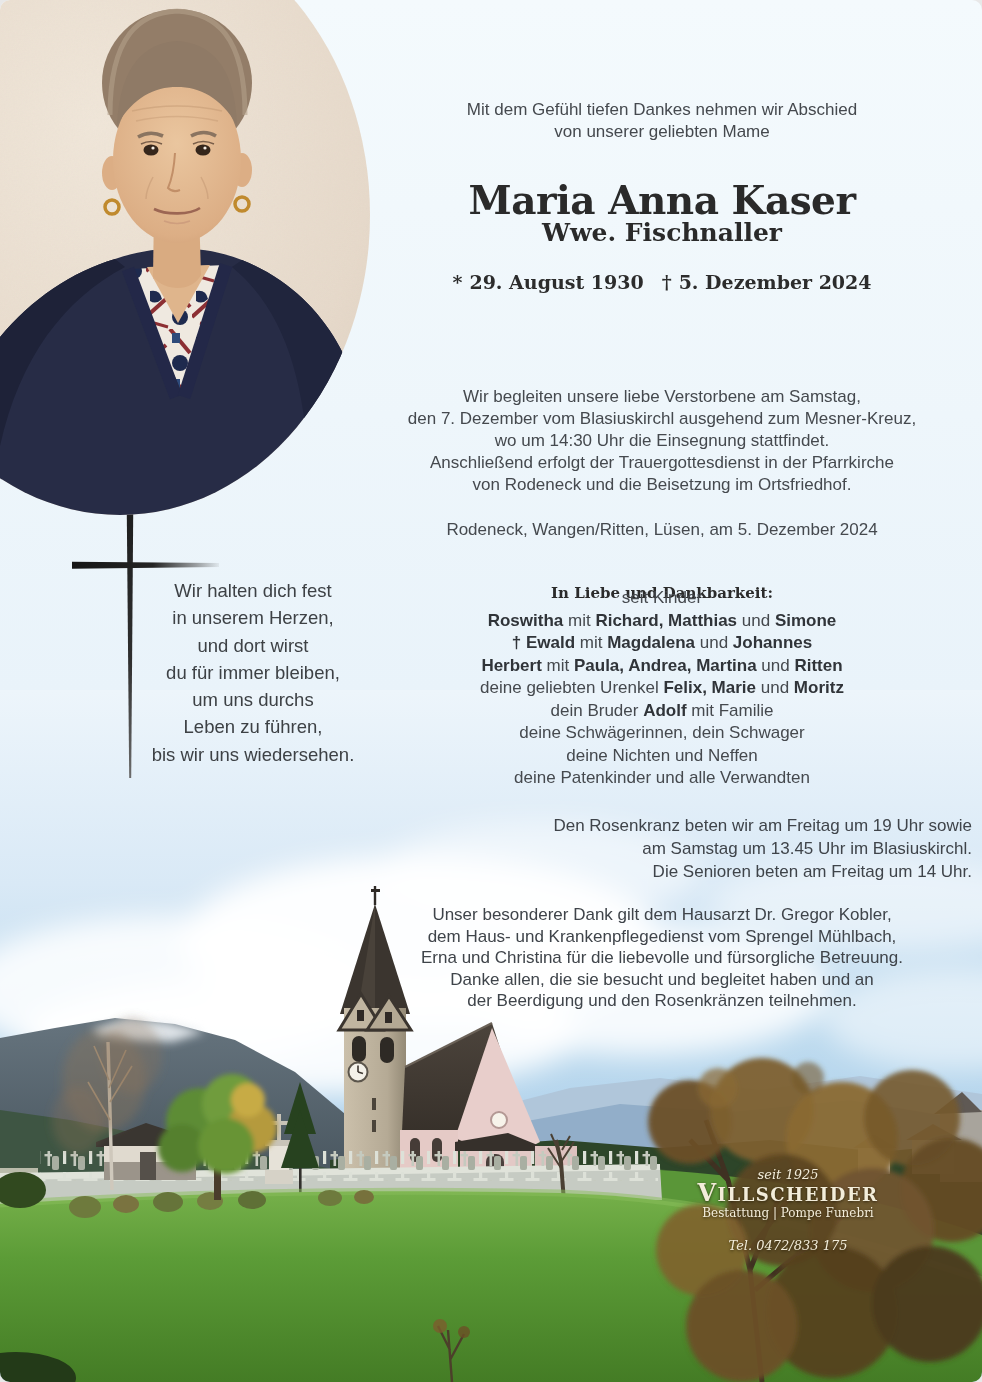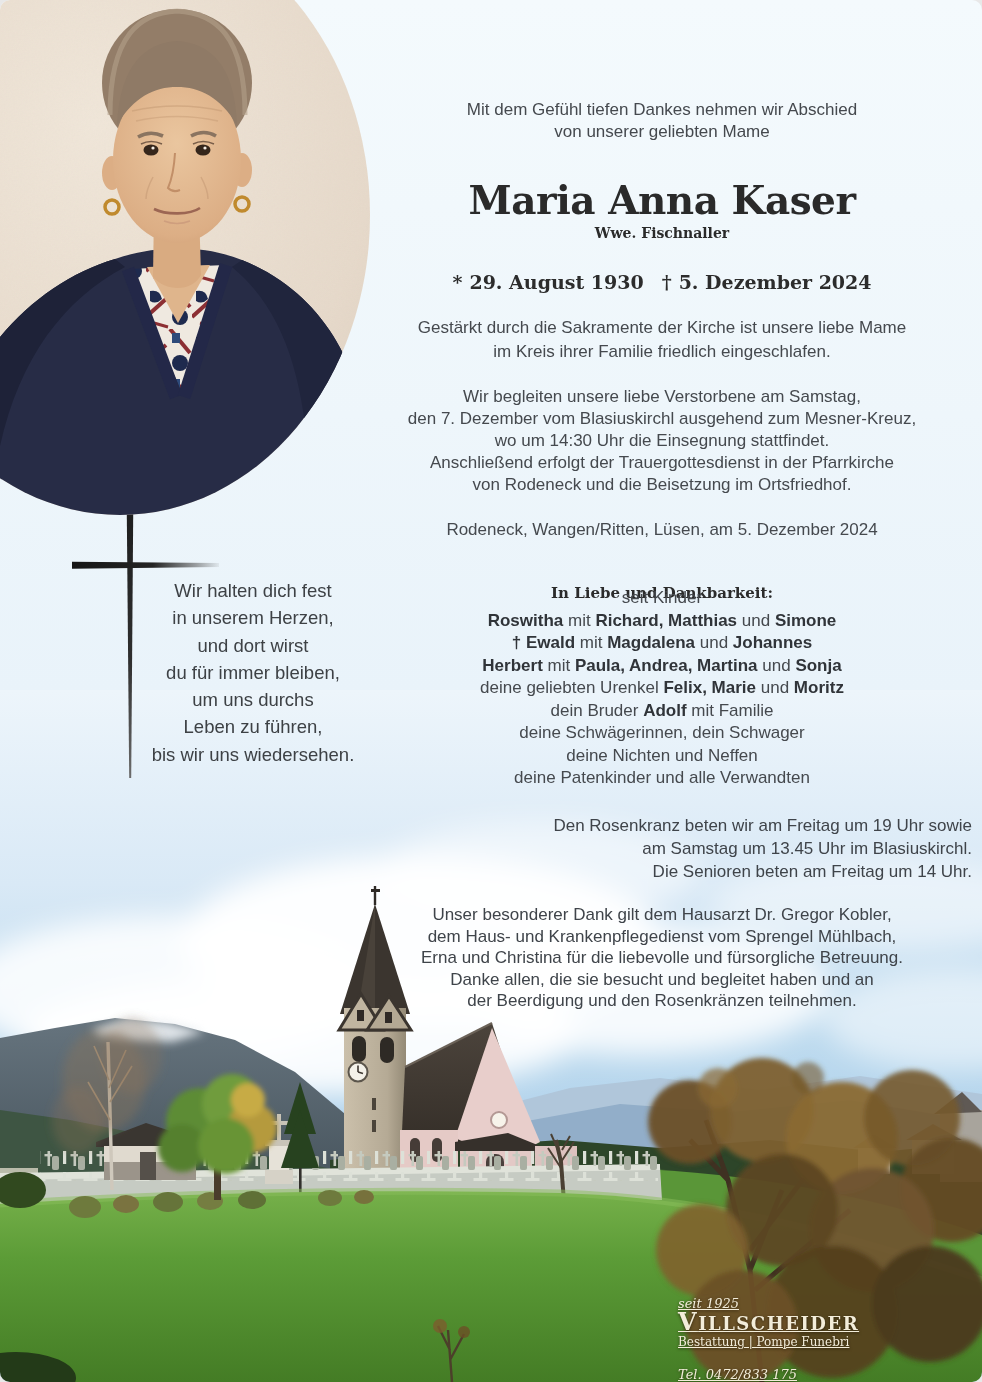--- a/index.html
+++ b/index.html
@@ -25,43 +25,42 @@
     position:absolute;left:72px;top:561px;width:147px;height:8px;z-index:2;
     background:linear-gradient(90deg,#161616 0%,#242424 55%,rgba(90,90,90,.55) 85%,rgba(120,120,120,.1) 100%);
     clip-path:polygon(0 8%,100% 26%,100% 74%,0 96%);
   }
   
   .tblock{position:absolute;text-align:center;color:#45494e;z-index:5;}
   .sans{font-family:"Liberation Sans",sans-serif;}
   .serifb{font-family:"DejaVu Serif","Liberation Serif",serif;font-weight:bold;color:#2b2b2b;}
   .intro{left:352px;width:620px;top:99px;font-size:17px;line-height:22px;}
   .name{left:352px;width:620px;top:178px;font-size:39px;line-height:44px;letter-spacing:-.5px;color:#2a2a2a;}
-  .wwe{left:352px;width:620px;top:221px;font-size:14px;line-height:24px;color:#2a2a2a;}
+  .wwe{left:352px;width:620px;top:221px;font-size:25px;line-height:24px;color:#2a2a2a;}
   .dates{left:352px;width:620px;top:270px;font-size:19px;line-height:24px;color:#2c2c2c;}
   .dates .gap{display:inline-block;width:18px;}
   .dates .sym{padding-right:7px;}
   .sacrament{left:352px;width:620px;top:316px;font-size:17px;line-height:24px;}
   .funeral{left:352px;width:620px;top:386px;font-size:17px;line-height:22px;}
   .placeline{left:352px;width:620px;top:519px;font-size:17px;line-height:22px;}
   .family-heading{left:352px;width:620px;top:565px;font-size:15px;line-height:23px;margin-top:17px;}
   .family-list{left:352px;width:620px;top:587px;font-size:17px;}
   .family-list div{line-height:22.5px;}
   .family-list .b{font-weight:bold;color:#303439;}
   .rosary{left:352px;width:620px;top:814px;font-size:17px;line-height:23px;color:#3f444a;text-align:right;}
   .thanks{left:352px;width:620px;top:904px;font-size:17px;line-height:21.5px;color:#3f444a;}
   .poem{left:112px;width:282px;top:577px;font-size:18.5px;line-height:27.3px;color:#3d4145;}
   
   .landscape{position:absolute;left:0;top:690px;width:982px;height:692px;z-index:1;}
   .landscape svg{display:block;width:100%;height:100%;}
   
   .logo{
-    position:absolute;left:678px;top:1296px;width:220px;text-align:left;z-index:6;
+    position:absolute;left:678px;top:1167px;width:220px;text-align:center;z-index:6;
     color:#f3edda;font-family:"DejaVu Serif","Liberation Serif",serif;
     text-shadow:0 1px 3px rgba(30,22,6,.75);
-    text-decoration:underline;
   }
   .logo-since{font-size:13px;font-style:italic;line-height:15px;}
   .logo-name{font-size:18px;letter-spacing:1.5px;line-height:22px;font-weight:bold;}
   .logo-name::first-letter{font-size:24px;}
   .logo-sub{font-size:12px;line-height:14px;}
   .logo-phone{font-size:13px;font-style:italic;line-height:16px;margin-top:18px;}
 </style>
 </head>
 <body>
 
@@ -138,30 +137,29 @@
 
   <div class="cross-v"></div>
   <div class="cross-h"></div>
 
   <div class="tblock intro sans">Mit dem Gefühl tiefen Dankes nehmen wir Abschied<br>von unserer geliebten Mame</div>
   <div class="tblock name serifb">Maria Anna Kaser</div>
   <div class="tblock wwe serifb">Wwe. Fischnaller</div>
   <div class="tblock dates serifb">
     <span class="sym">*</span><span>29. August 1930</span><span class="gap"></span><span class="sym">†</span><span>5. Dezember 2024</span>
   </div>
-  <div class="tblock sacrament sans">Gestärkt durch die Sakramente der Kirche ist unsere liebe Mame<br>im Kreis ihrer Familie friedlich eingeschlafen.</div>
   <div class="tblock funeral sans">Wir begleiten unsere liebe Verstorbene am Samstag,<br>den 7. Dezember vom Blasiuskirchl ausgehend zum Mesner-Kreuz,<br>wo um 14:30 Uhr die Einsegnung stattfindet.<br>Anschließend erfolgt der Trauergottesdienst in der Pfarrkirche<br>von Rodeneck und die Beisetzung im Ortsfriedhof.</div>
   <div class="tblock placeline sans">Rodeneck, Wangen/Ritten, Lüsen, am 5. Dezember 2024</div>
   <div class="tblock poem sans">Wir halten dich fest<br>in unserem Herzen,<br>und dort wirst<br>du für immer bleiben,<br>um uns durchs<br>Leben zu führen,<br>bis wir uns wiedersehen.</div>
   <div class="tblock family-heading serifb">In Liebe und Dankbarkeit:</div>
   <div class="tblock family-list sans">
       <div><span>seit Kinder</span></div>
       <div><span class="b">Roswitha</span><span> mit </span><span class="b">Richard, Matthias</span><span> und </span><span class="b">Simone</span></div>
       <div><span class="b">† Ewald</span><span> mit </span><span class="b">Magdalena</span><span> und </span><span class="b">Johannes</span></div>
-      <div><span class="b">Herbert</span><span> mit </span><span class="b">Paula, Andrea, Martina</span><span> und </span><span class="b">Sonja</span></div>
+      <div><span class="b">Herbert</span><span> mit </span><span class="b">Paula, Andrea, Martina</span><span> und </span><span class="b">Ritten</span></div>
       <div><span>deine geliebten Urenkel </span><span class="b">Felix, Marie</span><span> und </span><span class="b">Moritz</span></div>
       <div><span>dein Bruder </span><span class="b">Adolf</span><span> mit Familie</span></div>
       <div><span>deine Schwägerinnen, dein Schwager</span></div>
       <div><span>deine Nichten und Neffen</span></div>
       <div><span>deine Patenkinder und alle Verwandten</span></div>
     </div>
   <div class="tblock rosary sans">Den Rosenkranz beten wir am Freitag um 19 Uhr sowie<br>am Samstag um 13.45 Uhr im Blasiuskirchl.<br>Die Senioren beten am Freitag um 14 Uhr.</div>
   <div class="tblock thanks sans">Unser besonderer Dank gilt dem Hausarzt Dr. Gregor Kobler,<br>dem Haus- und Krankenpflegedienst vom Sprengel Mühlbach,<br>Erna und Christina für die liebevolle und fürsorgliche Betreuung.<br>Danke allen, die sie besucht und begleitet haben und an<br>der Beerdigung und den Rosenkränzen teilnehmen.</div>
 
   <div class="landscape">

